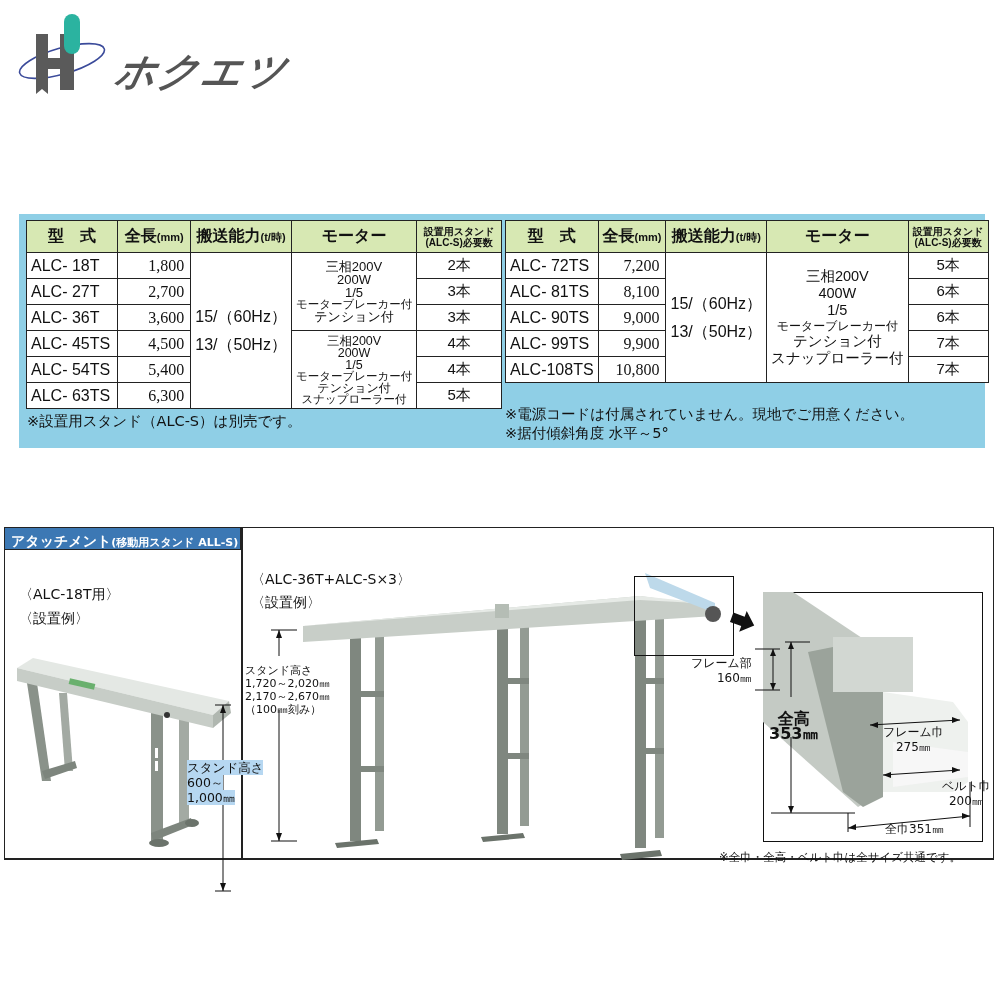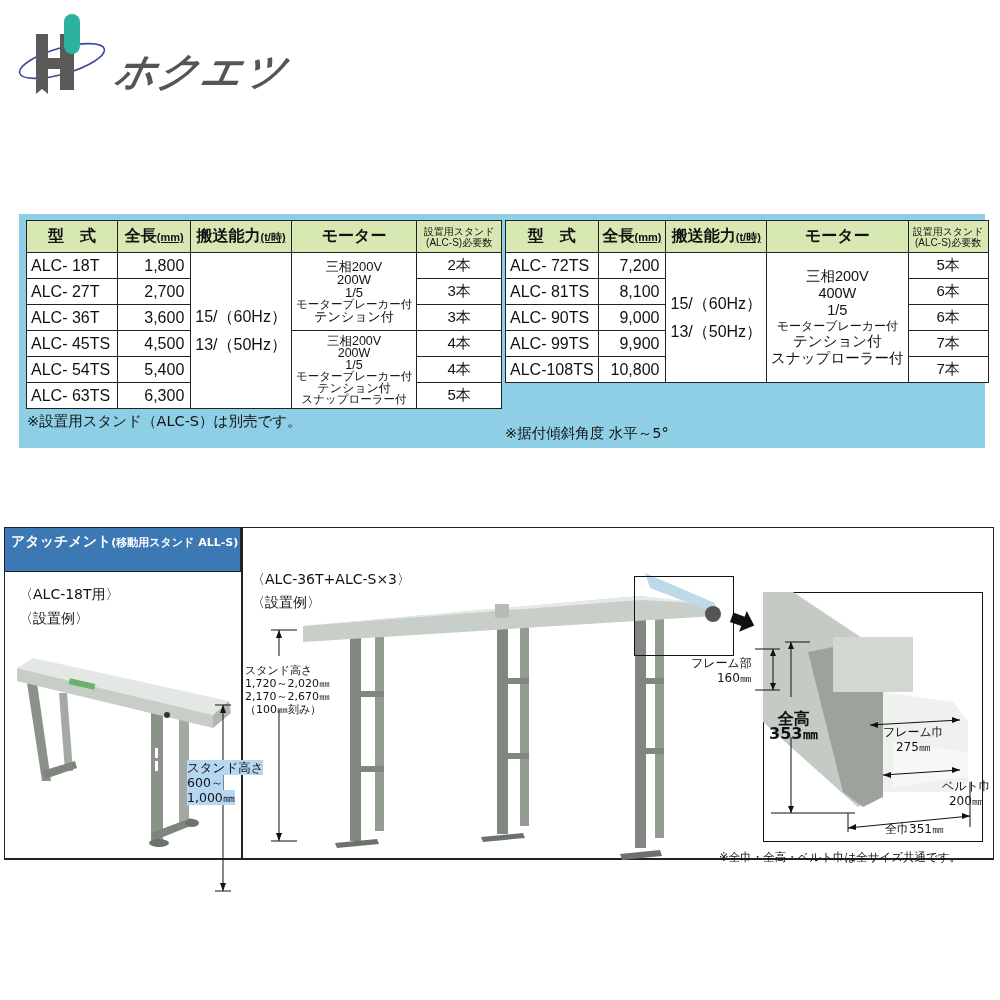--- a/index.html
+++ b/index.html
@@ -8,35 +8,35 @@
 
   
   .logo { position: absolute; left: 18px; top: 14px; width: 300px; height: 85px; }
   .logo-text { position: absolute; left: 98px; top: 30px; font-size: 40px; font-weight: bold; font-style: italic; color: #555555; letter-spacing: 2px; transform: skewX(-12deg); font-family: "DejaVu Sans", sans-serif; }
 
   
   .spec-panel { position: absolute; left: 19px; top: 214px; width: 966px; height: 234px; background: #8fcfe6; }
   table.spec { position: absolute; border-collapse: collapse; font-family: "Liberation Sans", sans-serif; }
   table.spec td, table.spec th { border: 1.5px solid #222; background: #fff; font-size: 15px; height: 26px; padding: 0 4px; white-space: nowrap; font-weight: normal; }
   table.spec th { background: #d7e8b3; font-weight: bold; font-size: 16px; height: 32px; text-align: center; }
-  table.spec th .small { font-size: 11px; font-weight: bold; text-decoration: underline; }
-  table.spec th.stand { font-size: 10px; line-height: 11px; font-weight: normal; }
+  table.spec th .small { font-size: 11px; font-weight: bold; }
+  table.spec th.stand { font-size: 10px; line-height: 11px; font-weight: bold; }
   table.spec td.model { text-align: left; font-size: 16px; }
-  table.spec td.len { text-align: right; font-size: 16px; padding-right: 6px; }
+  table.spec td.len { text-align: right; font-size: 16px; padding-right: 6px; font-family: Liberation Serif, serif; }
   table.spec td.cap { text-align: center; font-size: 16px; vertical-align: middle; line-height: 28px; }
   table.spec td.motor { text-align: center; font-size: 11.5px; line-height: 11px; vertical-align: middle; }
   table.spec td.motor.big { font-size: 14.5px; line-height: 17px; }
   table.spec td.num { text-align: center; font-size: 15px; }
   .spec-left { left: 7px; top: 6px; width: 476px; }
   .spec-right { left: 486px; top: 6px; width: 472px; }
   .note { position: absolute; font-size: 14.5px; color: #111; font-family: "DejaVu Sans", sans-serif; }
 
   
   .attach { position: absolute; left: 4px; top: 527px; width: 990px; height: 333px; border: 1.5px solid #222; border-bottom-width: 2px; }
-  .attach-header { position: absolute; top: 0; height: 44px; background: #3c78b4; color: #fff; font-weight: bold; font-size: 14px; line-height: 27px; border-bottom: 1.5px solid #222; }
+  .attach-header { position: absolute; top: 0; height: 22px; background: #3c78b4; color: #fff; font-weight: bold; font-size: 14px; line-height: 27px; border-bottom: 1.5px solid #222; }
   .attach-header.left { left: 0; width: 236px; padding-left: 6px; border-right: 1.5px solid #222; }
   .attach-header.right { left: 236px; width: 752px; text-align: center; font-size: 15px; letter-spacing: 6px; }
   .attach-header .sub { font-size: 11px; letter-spacing: 0; }
   .divider-v { position: absolute; left: 236px; top: 0; width: 1.5px; height: 331px; background: #222; }
   .label-txt { position: absolute; font-size: 14px; font-family: "DejaVu Sans", sans-serif; color: #111; }
   .dim-txt { position: absolute; font-size: 11px; line-height: 13px; font-family: "DejaVu Sans", sans-serif; color: #111; }
   .hl { background: #b6d7f1; }
   .box { position: absolute; border: 1.5px solid #111; }
   svg { position: absolute; }
 </style>
@@ -184,20 +184,21 @@
       <td class="num">7本</td>
     </tr>
     <tr>
       <td class="model">ALC-108TS</td>
       <td class="len">10,800</td>
       <td class="num">7本</td>
     </tr>
   </tbody>
     </table>
 
+  <div class="note" style="left:486px;top:191px;">※電源コードは付属されていません。現地でご用意ください。</div>
   <div class="note" style="left:486px;top:210px;">※据付傾斜角度 水平～5°</div>
 </div>
 
 <div class="attach">
   <div class="attach-header left">
     <span>アタッチメント</span><span class="sub">(移動用スタンド ALL-S)</span>
   </div>
   <div class="divider-v"></div>
 
   <div class="label-txt" style="left:14px;top:58px;">〈ALC-18T用〉</div>

